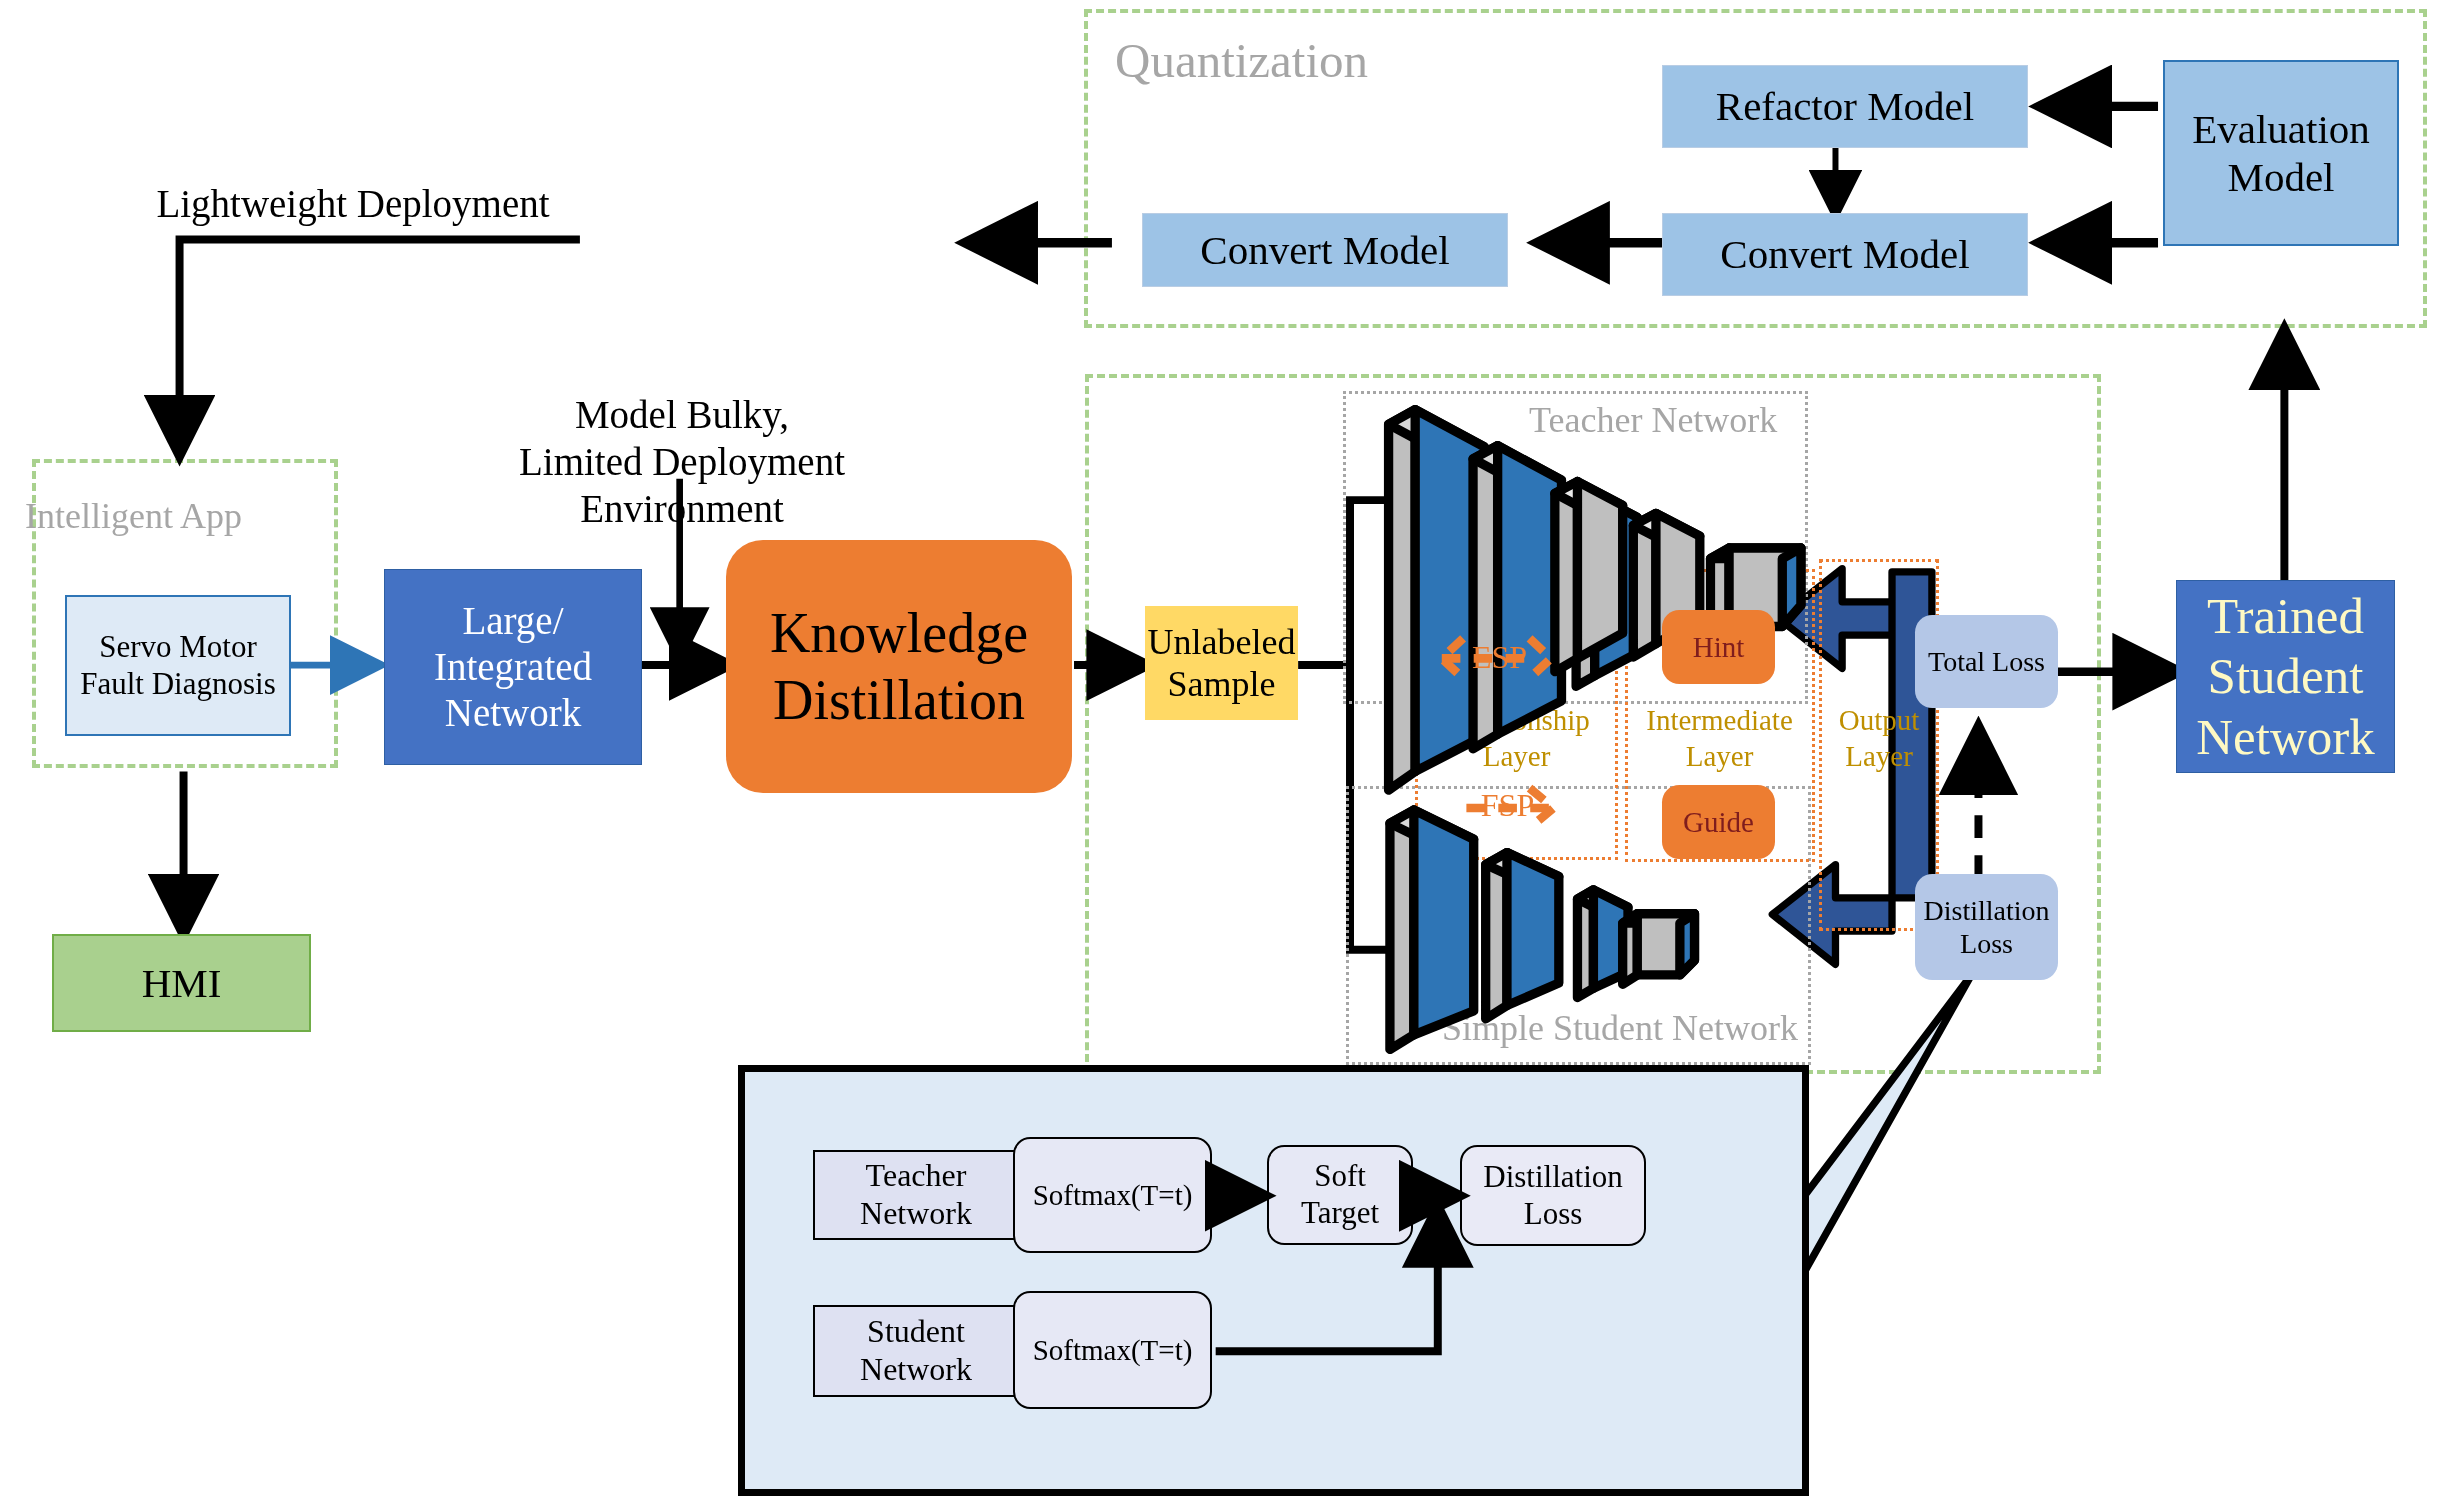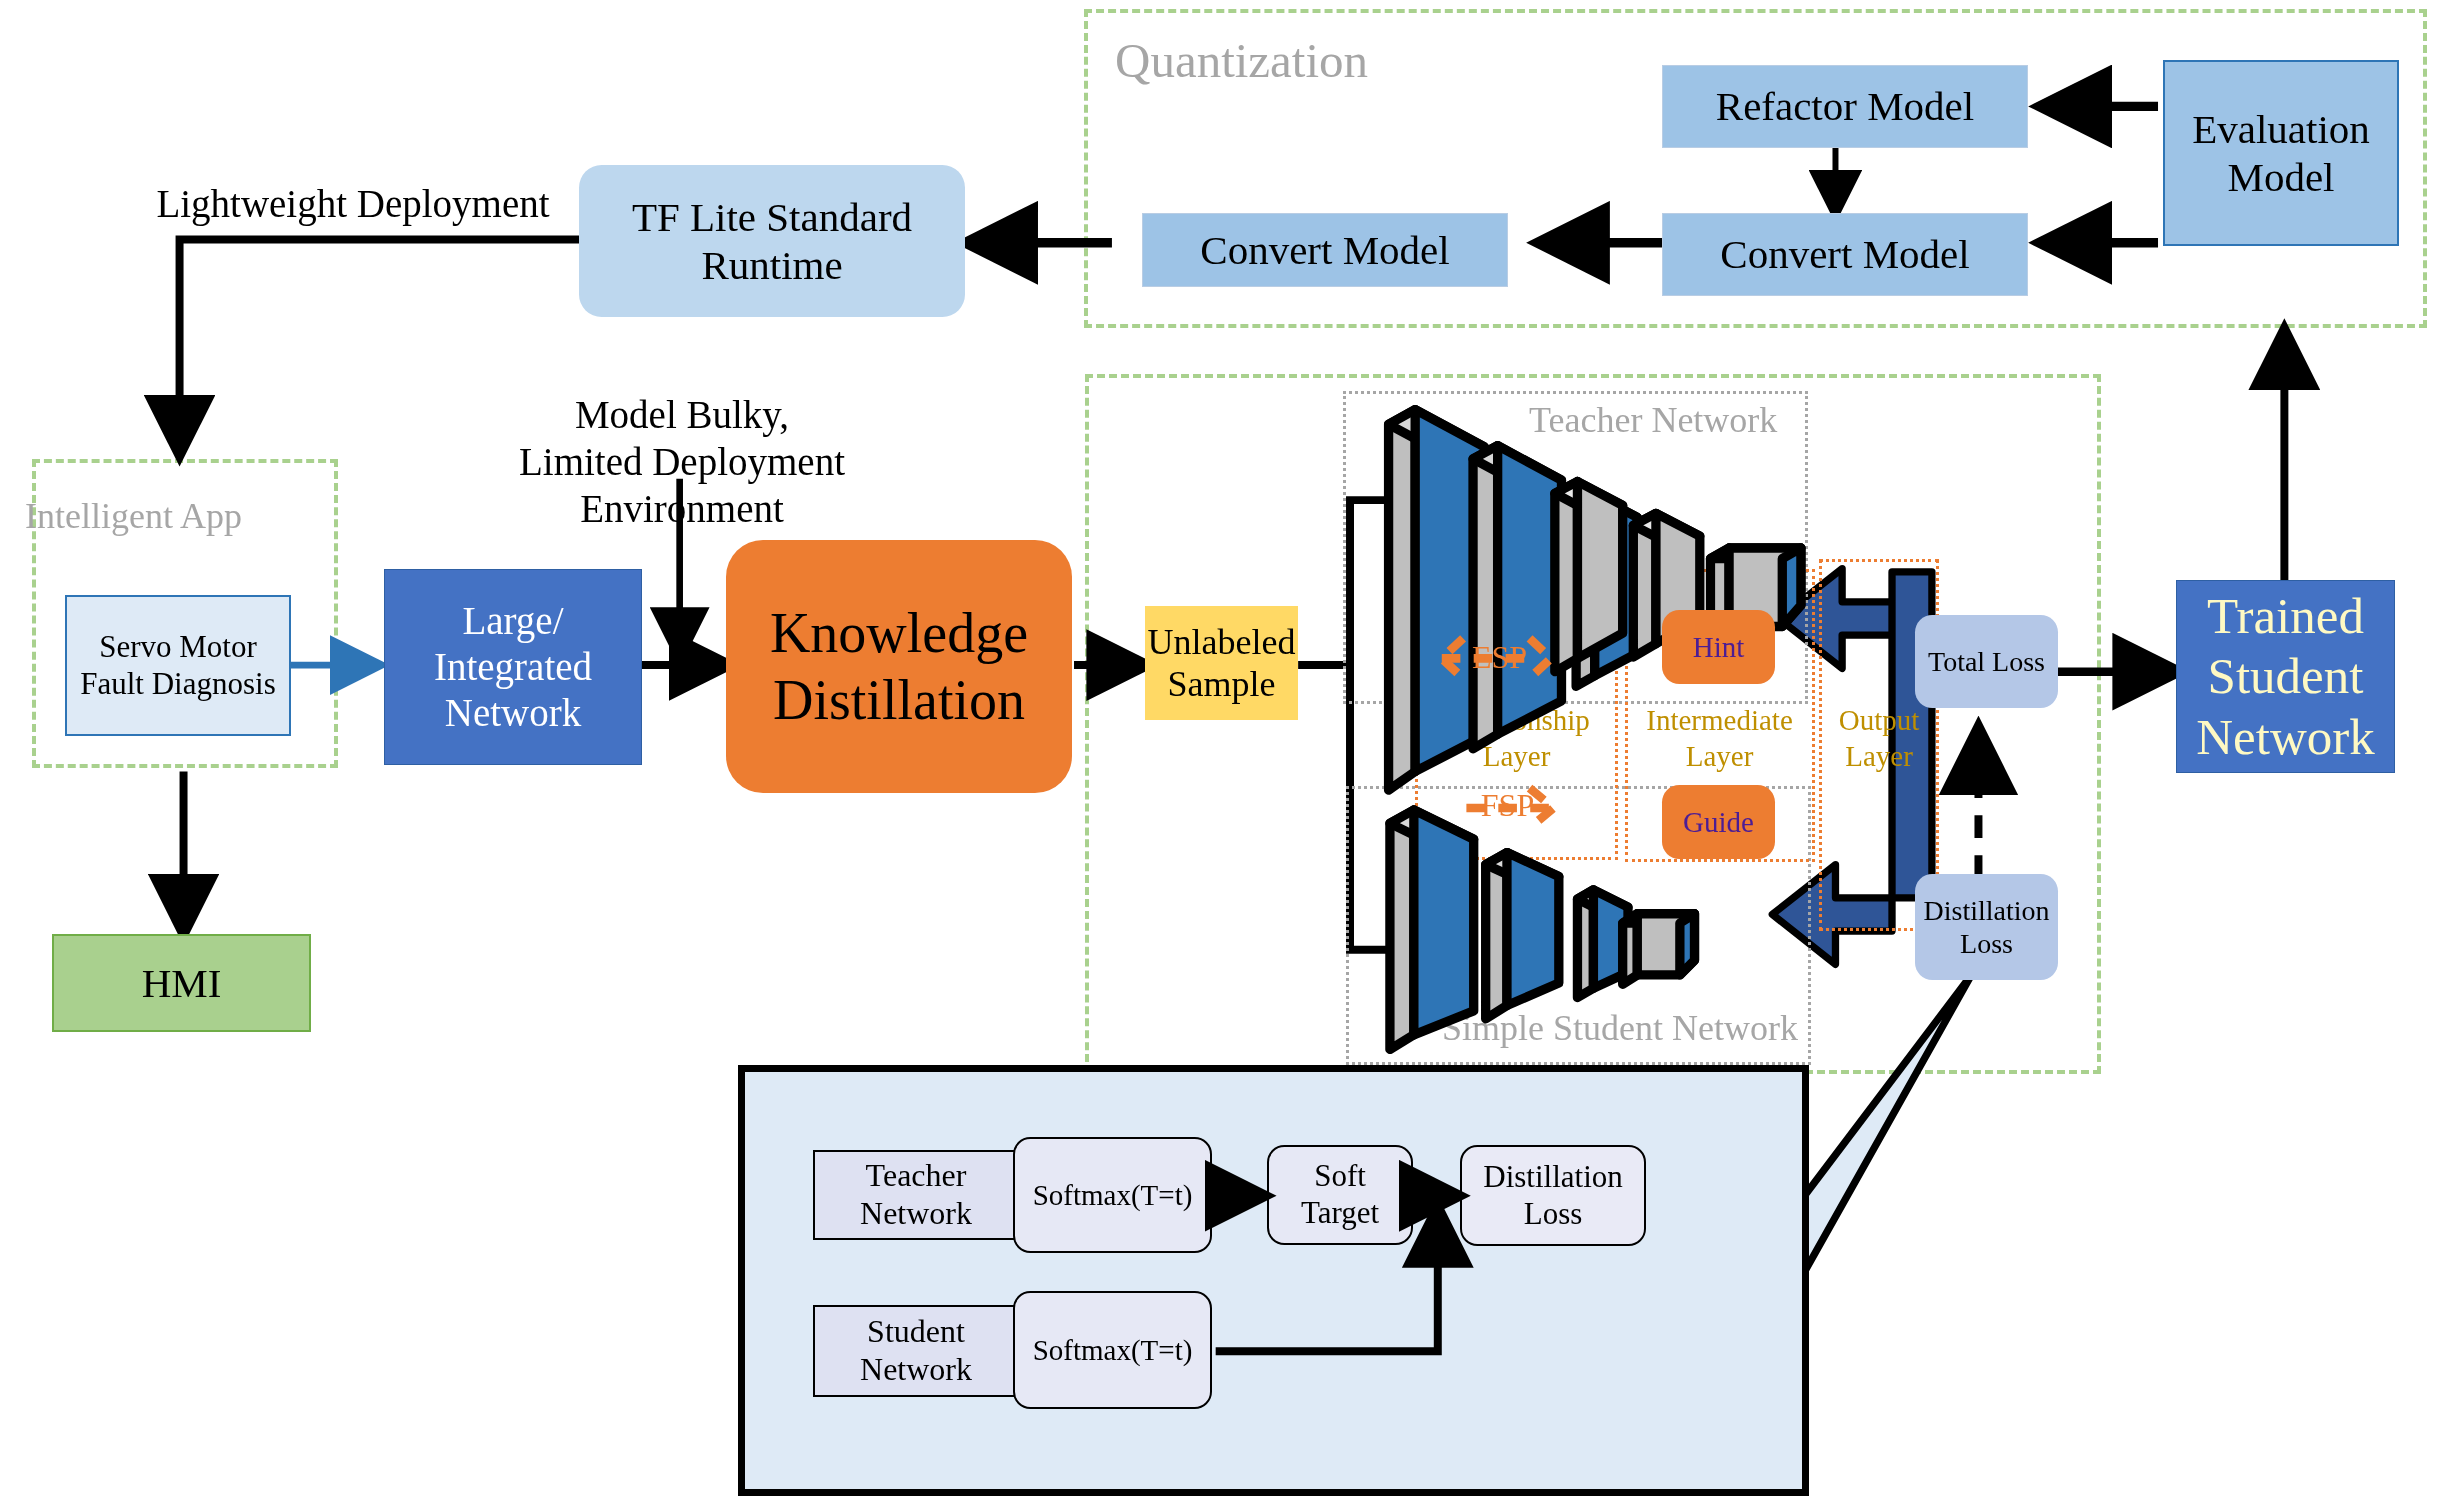--- a/index.html
+++ b/index.html
@@ -11,21 +11,21 @@
         text-align:center;line-height:1.18;box-sizing:border-box;}
   .txt{position:absolute;text-align:center;line-height:1.2;white-space:pre-line;}
 
   
   .lightblue-round{background:#bdd7ee;border-radius:22.6px;}
   .lightblue-rect{background:#9dc3e6;border:1.3px solid #b9cde4;}
   .midblue-rect{background:#9dc3e6;border:2px solid #2e75b6;}
   .deepblue{background:#4472c4;border:1.3px solid #2e5fa3;}
   .deepblue2{background:#4472c4;border:1.3px solid #2e5fa3;}
   .orange-round{background:#ed7d31;border-radius:37px;}
-  .orange-pill{background:#ed7d31;border-radius:17.3px;color:#4c1d95;}
+  .orange-pill{background:#ed7d31;border-radius:17.3px;color:#7f1d1d;}
   .yellow-rect{background:#ffd965;}
   .green-rect{background:#a9d08e;border:2.7px solid #70ad47;}
   .palelight{background:#deeaf6;border:2px solid #2e75b6;}
   .softlav{background:#dee1f2;border:2.7px solid #000;}
   .softlav-round{background:#e6e8f5;border:2.7px solid #000;border-radius:17.3px;}
   .lav-round{background:#e9eaf6;border:2.7px solid #000;border-radius:17.3px;}
   .loss-round{background:#b4c7e7;border-radius:17.3px;}
 
   
   .greendash{position:absolute;border:4.7px dashed #a9d18e;box-sizing:border-box;}
@@ -108,24 +108,20 @@
 
   <div class="node lightblue-rect" style="left:1142px;top:213px;width:366px;height:74px;font-size:41px;">
     <span>Convert Model</span>
   </div>
 
   <div class="node midblue-rect" style="left:2163px;top:60px;width:236px;height:186px;font-size:41px;">
     <span style="white-space:pre-line;">Evaluation
 Model</span>
   </div>
 
-  <div class="node lightblue-round" style="left:579px;top:165px;width:386px;height:152px;font-size:41px;">
-    <span style="white-space:pre-line;">TF Lite Standard
-Runtime</span>
-  </div>
 
   <div class="txt" style="left:140px;top:181px;width:426px;font-size:39px;">Lightweight Deployment</div>
 
   <div class="node palelight" style="left:65px;top:595px;width:226px;height:141px;font-size:31px;">
     <span style="white-space:pre-line;">Servo Motor
 Fault Diagnosis</span>
   </div>
 
   <div class="node green-rect" style="left:52px;top:934px;width:259px;height:98px;font-size:41px;">
     <span>HMI</span>

